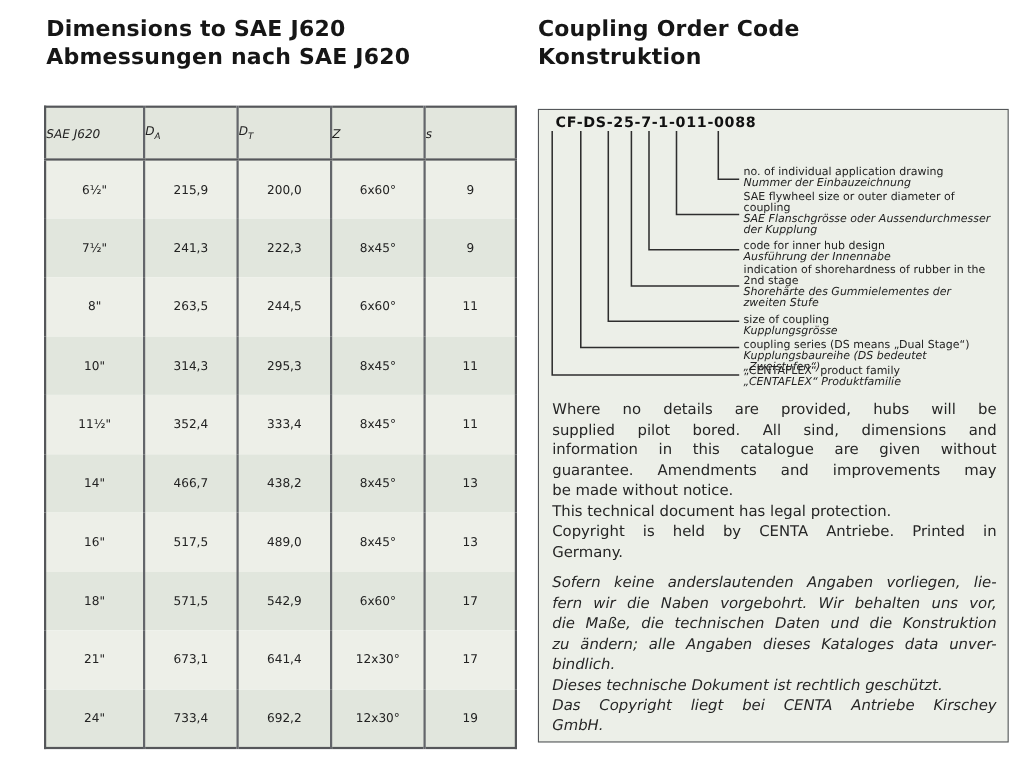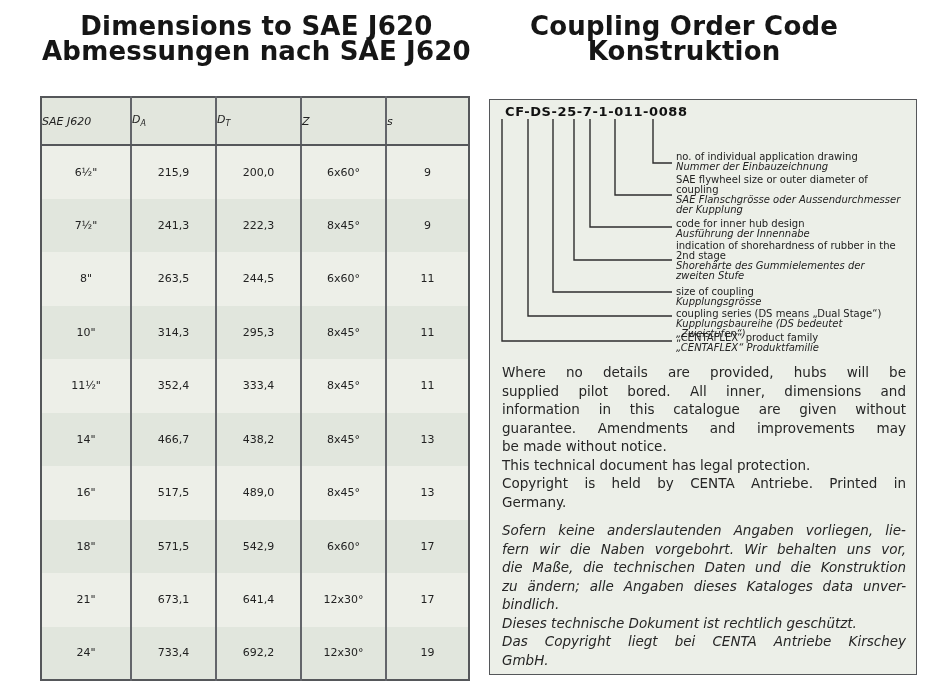--- a/index.html
+++ b/index.html
@@ -7,24 +7,24 @@
     --row_light:#edefe8; --row_dark:#e1e6dd; --header_bg:#e2e6dd;
     --panel_bg:#ecefe8; --border_dark:#55575a; --grid_line:#63656a; --tree_line:#2e2e2e;
   }
   *{margin:0;padding:0;box-sizing:border-box;}
   html,body{width:938px;height:690px;}
   body{
     position:relative;background:var(--page_bg);
     font-family:"DejaVu Sans","Liberation Sans",sans-serif;color:var(--ink);
     overflow:hidden;
   }
-  .headline{position:absolute;top:14px;font-weight:bold;font-size:26px;line-height:25px;letter-spacing:.2px;color:#161616;text-align:center;}
+  .headline{position:absolute;top:14px;font-weight:bold;font-size:20px;line-height:25px;letter-spacing:.2px;color:#161616;}
   .headline span{display:block;}
   #left-title{left:42px;}
-  #right-title{left:489px;margin-left:41px;}
+  #right-title{left:489px;}
 
   
   table.dim{
     position:absolute;left:40px;top:96px;width:428px;
     border-collapse:collapse;table-layout:fixed;
     font-size:11px;color:var(--cell_ink);
     border:2px solid var(--border_dark);
   }
   table.dim col.c0{width:90px;} table.dim col.c1{width:85px;}
   table.dim col.c2{width:85px;} table.dim col.c3{width:85px;} table.dim col.c4{width:83px;}
@@ -198,21 +198,21 @@
           <span class="de">Kupplungsbaureihe (DS bedeutet „Zweistufen“)</span>
         </div>
         <div class="legend-item" style="top: 214px;">
           <span class="en">„CENTAFLEX“ product family</span>
           <span class="de">„CENTAFLEX“ Produktfamilie</span>
         </div>
       </div>
   </div>
   <div class="notice" id="notice-en">
       <span class="line j">Where no details are provided, hubs will be</span>
-      <span class="line j">supplied pilot bored. All inner, dimensions and</span>
+      <span class="line j">supplied pilot bored. All sind, dimensions and</span>
       <span class="line j">information in this catalogue are given without</span>
       <span class="line j">guarantee. Amendments and improvements may</span>
       <span class="line">be made without notice.</span>
       <span class="line">This technical document has legal protection.</span>
       <span class="line j">Copyright is held by CENTA Antriebe. Printed in</span>
       <span class="line">Germany.</span>
     </div>
   <div class="notice" id="notice-de">
       <span class="line j">Sofern keine anderslautenden Angaben vorliegen, lie-</span>
       <span class="line j">fern wir die Naben vorgebohrt. Wir behalten uns vor,</span>

